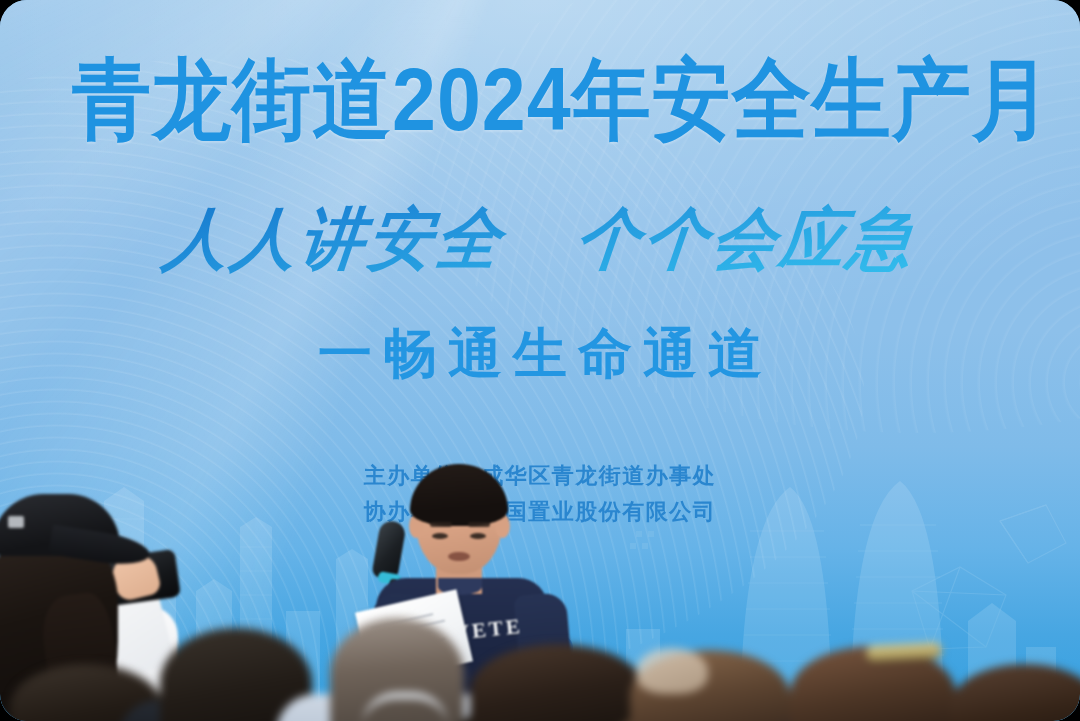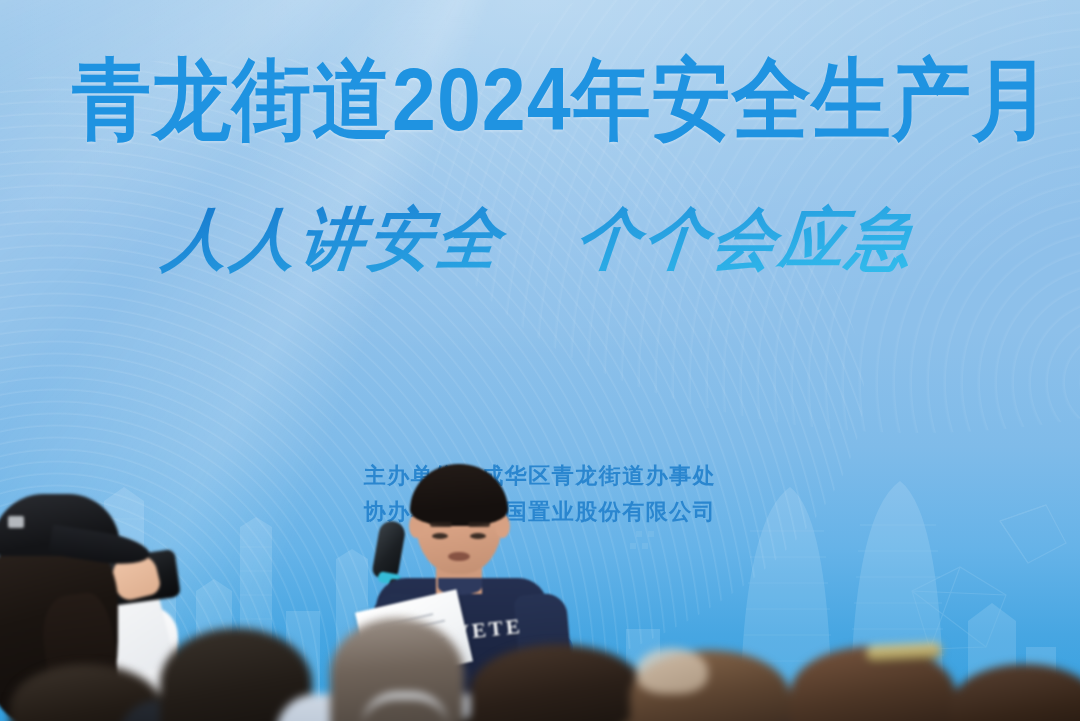--- a/index.html
+++ b/index.html
@@ -3,20 +3,21 @@
 <meta charset="utf-8">
 <style>
   html,body{margin:0;padding:0;background:#000;}
   body{font-family:"Liberation Sans","DejaVu Sans",sans-serif;}
 
   #stage{
     position:relative;
     width:1080px;height:721px;
     overflow:hidden;
     background:#8cbce8;
+    border-radius:27px;
   }
 
   
   .backdrop{
     position:absolute;inset:0;
     background:
       radial-gradient(120% 90% at 50% 0%,   rgba(255,255,255,0.30) 0%, rgba(255,255,255,0) 55%),
       linear-gradient(180deg,
          #9ec9ec 0%,
          #93c3ea 14%,
@@ -390,20 +391,21 @@
         <rect x="630" y="252" width="6" height="6"></rect>
     </g>
   </svg>
 
   <div class="headline">青龙街道2024年安全生产月</div>
 
   <div class="slogan">
     <span>人人讲安全</span><span class="gap"></span><span>个个会应急</span>
   </div>
 
+  <div class="slogan2">一畅通生命通道</div>
 
   <div class="orgline" id="org0">主办单位：成华区青龙街道办事处</div>
   <div class="orgline" id="org1">协办单位：南国置业股份有限公司</div>
 
   <svg id="stagefig" viewBox="0 0 110 95">
     <g fill="#1878d8" opacity="0.9">
       <path d="M10 95 L18 40 L30 22 L24 6 L34 2 L40 18 L34 40 L38 95 Z"></path>
       <circle cx="60" cy="22" r="13"></circle>
       <path d="M46 95 L46 52 Q46 38 60 38 Q74 38 74 52 L74 95 Z"></path>
       <path d="M76 46 L92 38 L95 44 L78 54 Z"></path>

